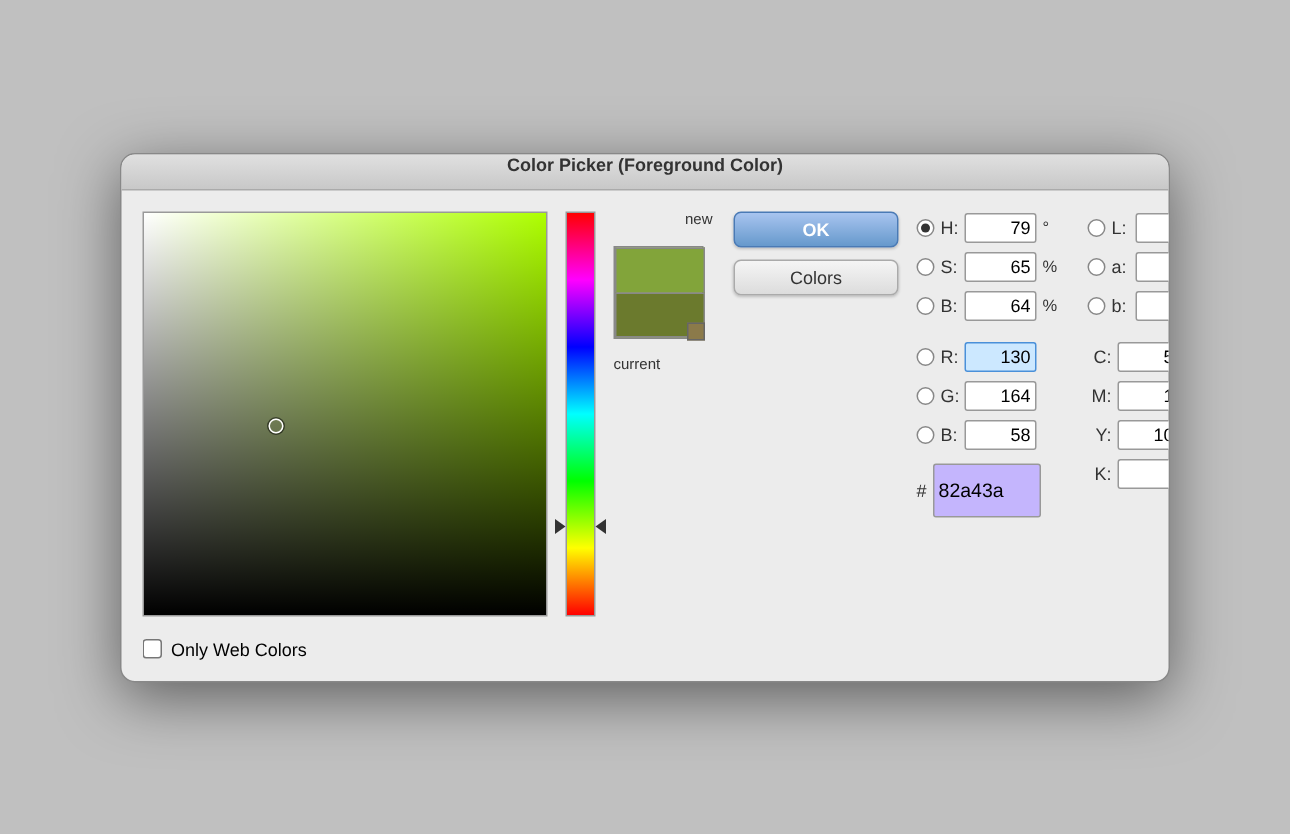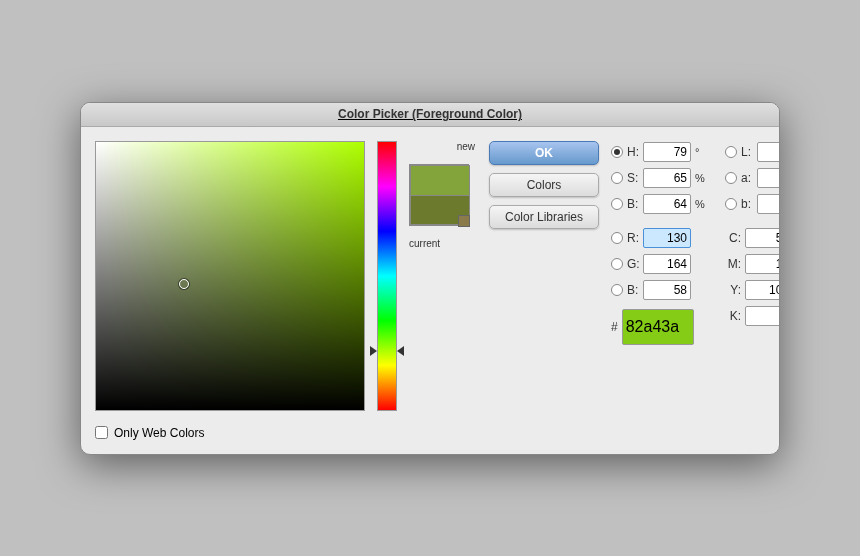--- a/index.html
+++ b/index.html
@@ -20,25 +20,23 @@
       border-radius: 10px;
       box-shadow: 0 10px 40px rgba(0,0,0,0.5), inset 0 1px 0 rgba(255,255,255,0.8);
       border: 1px solid #888;
       overflow: hidden;
     }
 
     .titlebar {
       background: linear-gradient(to bottom, #e0e0e0, #c8c8c8);
       height: 24px;
       display: flex;
-      align-items: center;
       justify-content: center;
       border-bottom: 1px solid #aaa;
       position: relative;
-      text-decoration: underline;
     }
 
     .titlebar-title {
       font-size: 12px;
       font-weight: bold;
       color: #333;
     }
 
     .dialog-body {
       display: flex;
@@ -267,22 +265,22 @@
 
     .hex-hash {
       font-size: 12px;
       color: #333;
     }
 
     .hex-input {
       width: 72px;
       height: 36px;
       border: 1px solid #999;
-      background: #84cc16;
-      font-size: 16px;
+      background: #c4b5fd;
+      font-size: 13px;
       padding: 0 3px;
       border-radius: 2px;
     }
 
     .cmyk-label {
       font-size: 12px;
       color: #333;
       width: 16px;
       text-align: right;
     }
@@ -370,21 +368,20 @@
           <div class="color-current" style="background: rgb(107, 122, 45);"></div>
           <div class="small-icon"></div>
         </div>
       </div>
       <span class="preview-label-bottom">current</span>
     </div>
 
     <div class="buttons-section">
       <button class="btn btn-ok">OK</button>
       <button class="btn">Colors</button>
-      <button class="btn">Color Libraries</button>
     </div>
 
     <div class="fields-section">
 
       <div class="top-fields-row">
         <div class="field-group">
 
           <div class="field-row">
             <div class="radio-dot active"></div>
             <span class="field-label">H:</span>

